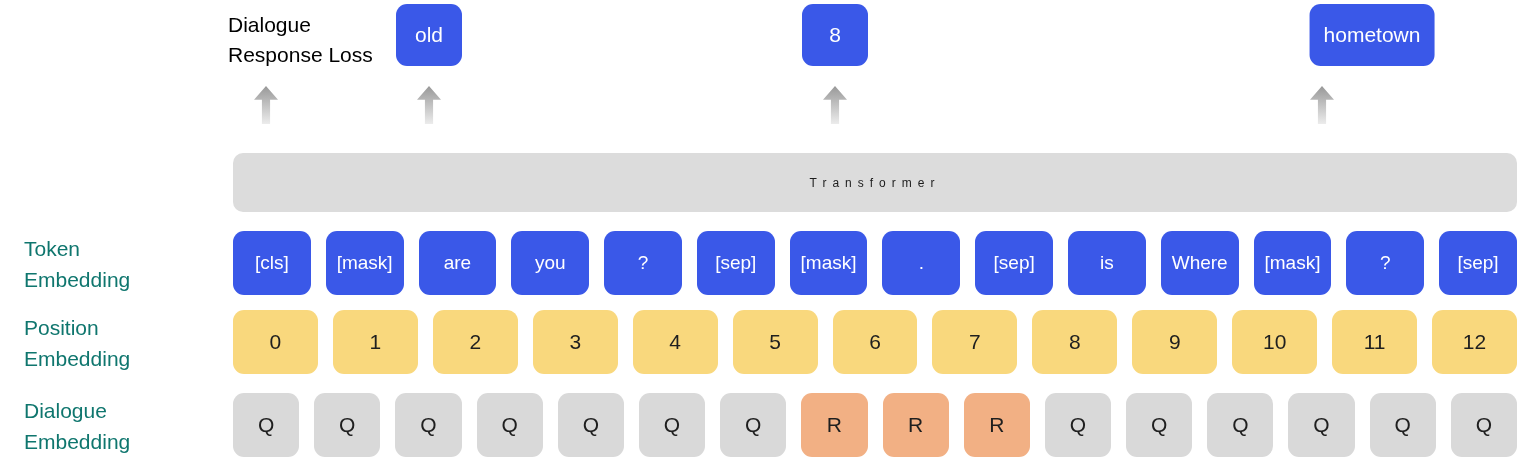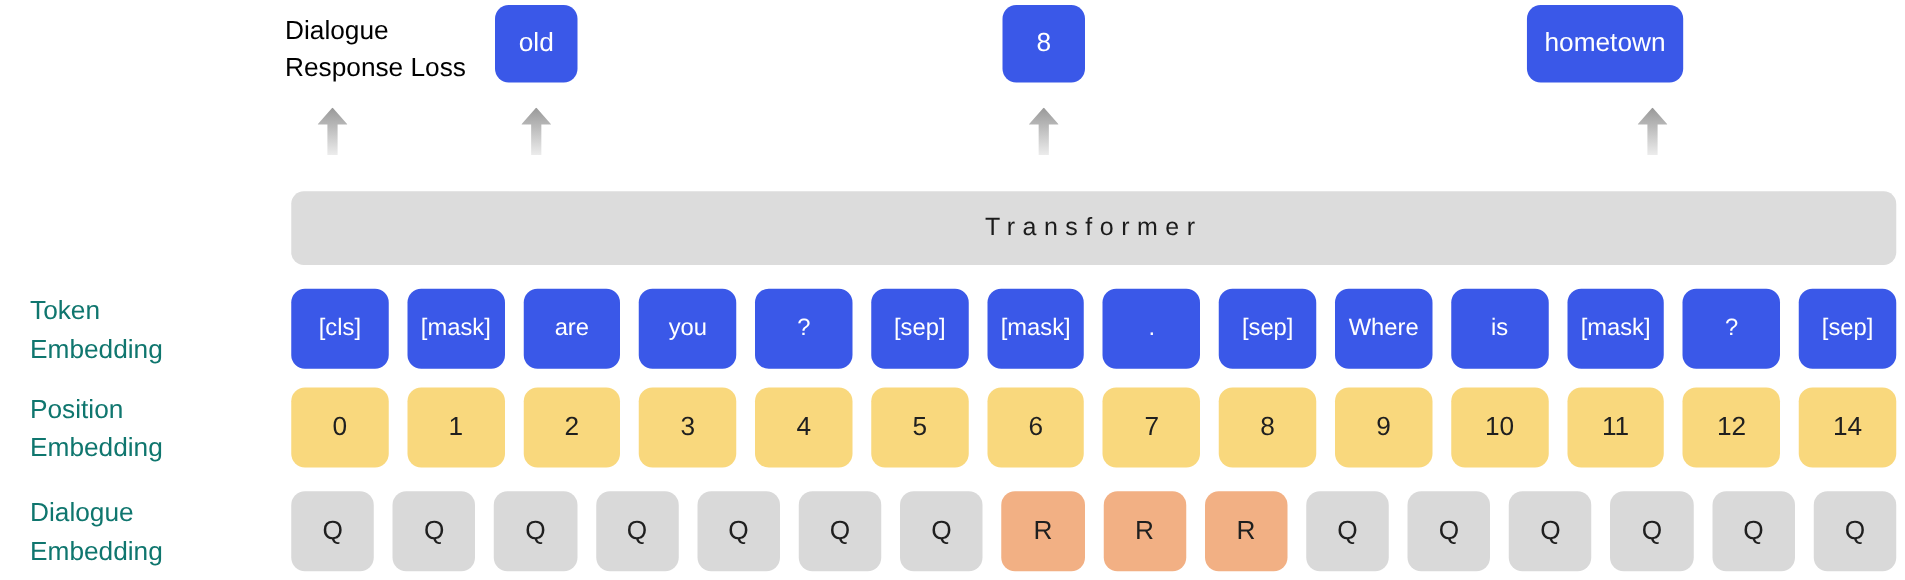--- a/index.html
+++ b/index.html
@@ -20,38 +20,38 @@
   .pred{
     position:absolute;top:4px;height:62px;
     background:var(--token-blue);color:#fff;
     border-radius:11px;
     display:flex;align-items:center;justify-content:center;
     font-size:21px;padding:16px 14px;min-width:66px;box-sizing:border-box;
     transform:translateX(-50%);
   }
   .pred-0{left:429px;}
   .pred-1{left:835px;}
-  .pred-2{left:1284px;}
+  .pred-2{left:1372px;}
   
   .arrow{
     position:absolute;top:86px;width:24px;height:38px;
     transform:translateX(-50%);
     background:linear-gradient(#989898,#ececec);
     clip-path:polygon(50% 0,100% 36%,67% 36%,67% 100%,33% 100%,33% 36%,0 36%);
   }
   .arrow-0{left:266px;}
   .arrow-1{left:429px;}
   .arrow-2{left:835px;}
   .arrow-3{left:1322px;}
   
   .transformer{
     position:absolute;left:233px;top:153px;width:1284px;height:59px;
     background:var(--transformer-gray);border-radius:10px;
     display:flex;align-items:center;justify-content:center;
-    font-size:20px;letter-spacing:6px;color:#1c1c1c;
+    font-size:12px;letter-spacing:6px;color:#1c1c1c;
   }
   
   .row-label{
     position:absolute;left:24px;
     font-size:21px;line-height:31px;color:#0f766e;
   }
   .row-label-token{top:233px;}
   .row-label-position{top:312px;}
   .row-label-dialogue{top:395px;}
   
@@ -111,41 +111,40 @@
   <div class="cells" id="token-row">
       <div class="cell token-cell">[cls]</div>
       <div class="cell token-cell">[mask]</div>
       <div class="cell token-cell">are</div>
       <div class="cell token-cell">you</div>
       <div class="cell token-cell">?</div>
       <div class="cell token-cell">[sep]</div>
       <div class="cell token-cell">[mask]</div>
       <div class="cell token-cell">.</div>
       <div class="cell token-cell">[sep]</div>
+      <div class="cell token-cell">is</div>
       <div class="cell token-cell">Where</div>
-      <div class="cell token-cell">is</div>
       <div class="cell token-cell">[mask]</div>
       <div class="cell token-cell">?</div>
       <div class="cell token-cell">[sep]</div>
     </div>
   <div class="cells" id="position-row">
       <div class="cell position-cell">0</div>
       <div class="cell position-cell">1</div>
       <div class="cell position-cell">2</div>
       <div class="cell position-cell">3</div>
       <div class="cell position-cell">4</div>
       <div class="cell position-cell">5</div>
       <div class="cell position-cell">6</div>
       <div class="cell position-cell">7</div>
       <div class="cell position-cell">8</div>
       <div class="cell position-cell">9</div>
       <div class="cell position-cell">10</div>
       <div class="cell position-cell">11</div>
       <div class="cell position-cell">12</div>
-      <div class="cell position-cell">14</div>
     </div>
   <div class="cells" id="dialogue-row">
       <div class="cell dialogue-cell">Q</div>
       <div class="cell dialogue-cell">Q</div>
       <div class="cell dialogue-cell">Q</div>
       <div class="cell dialogue-cell">Q</div>
       <div class="cell dialogue-cell">Q</div>
       <div class="cell dialogue-cell">Q</div>
       <div class="cell dialogue-cell">Q</div>
       <div class="cell dialogue-cell response">R</div>

